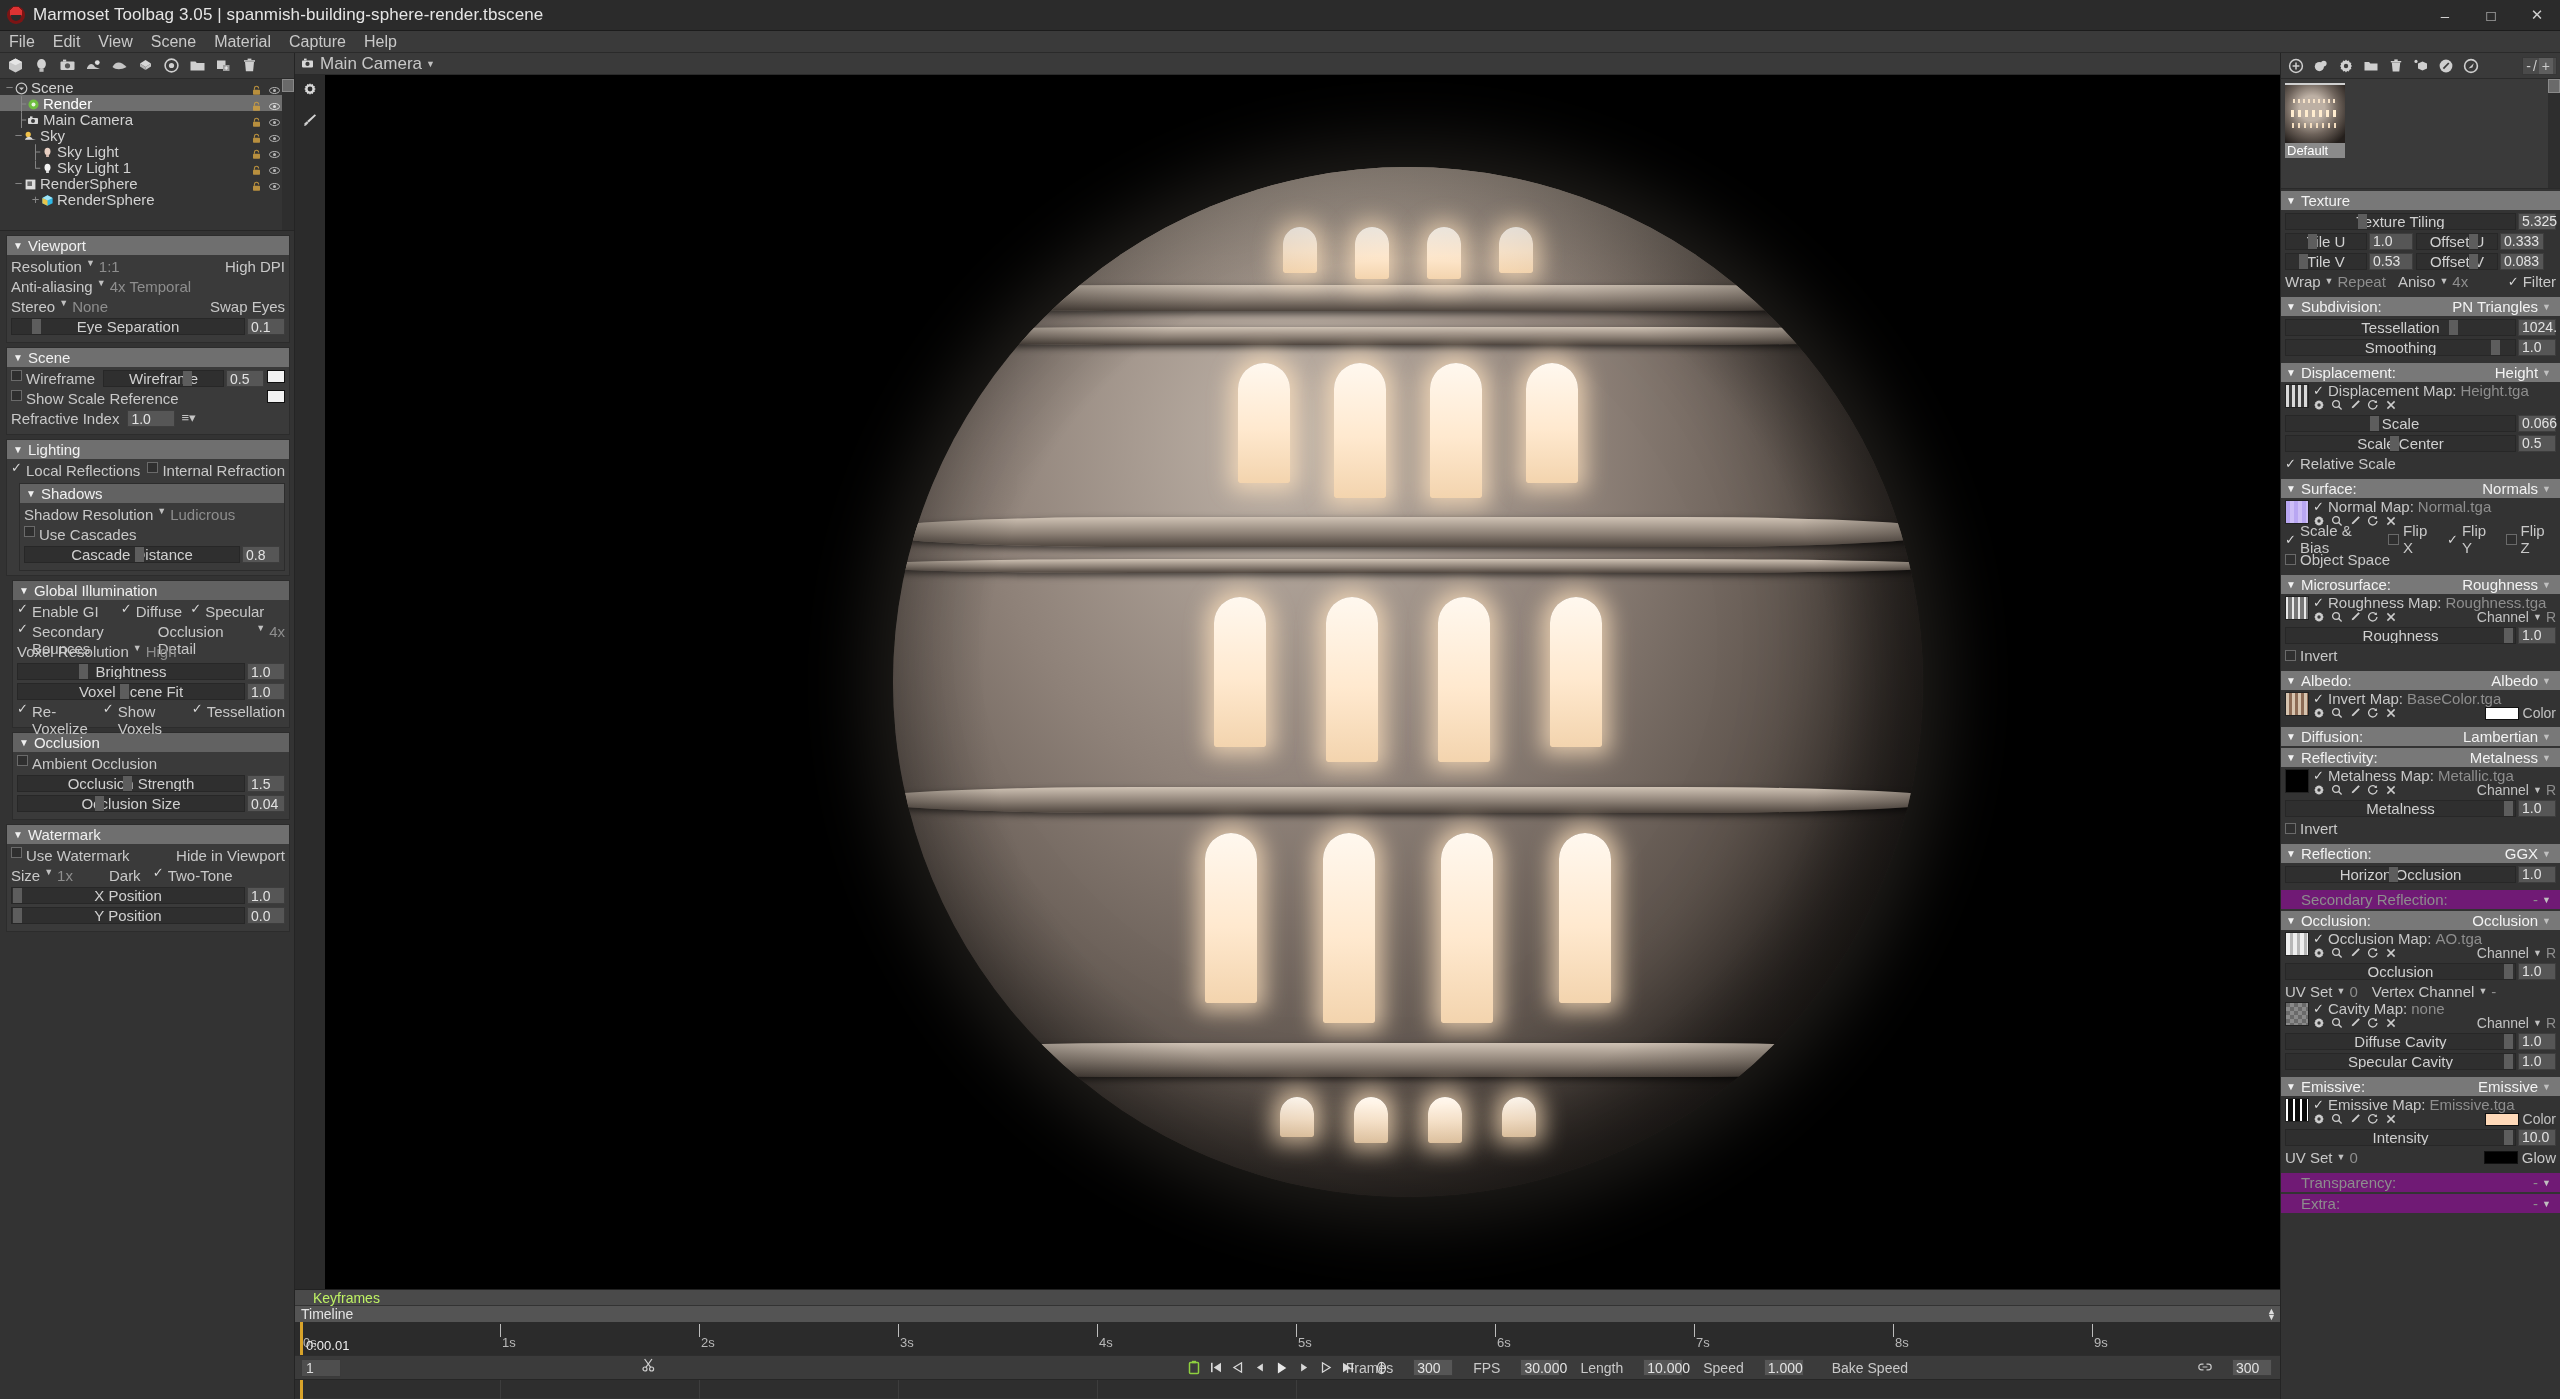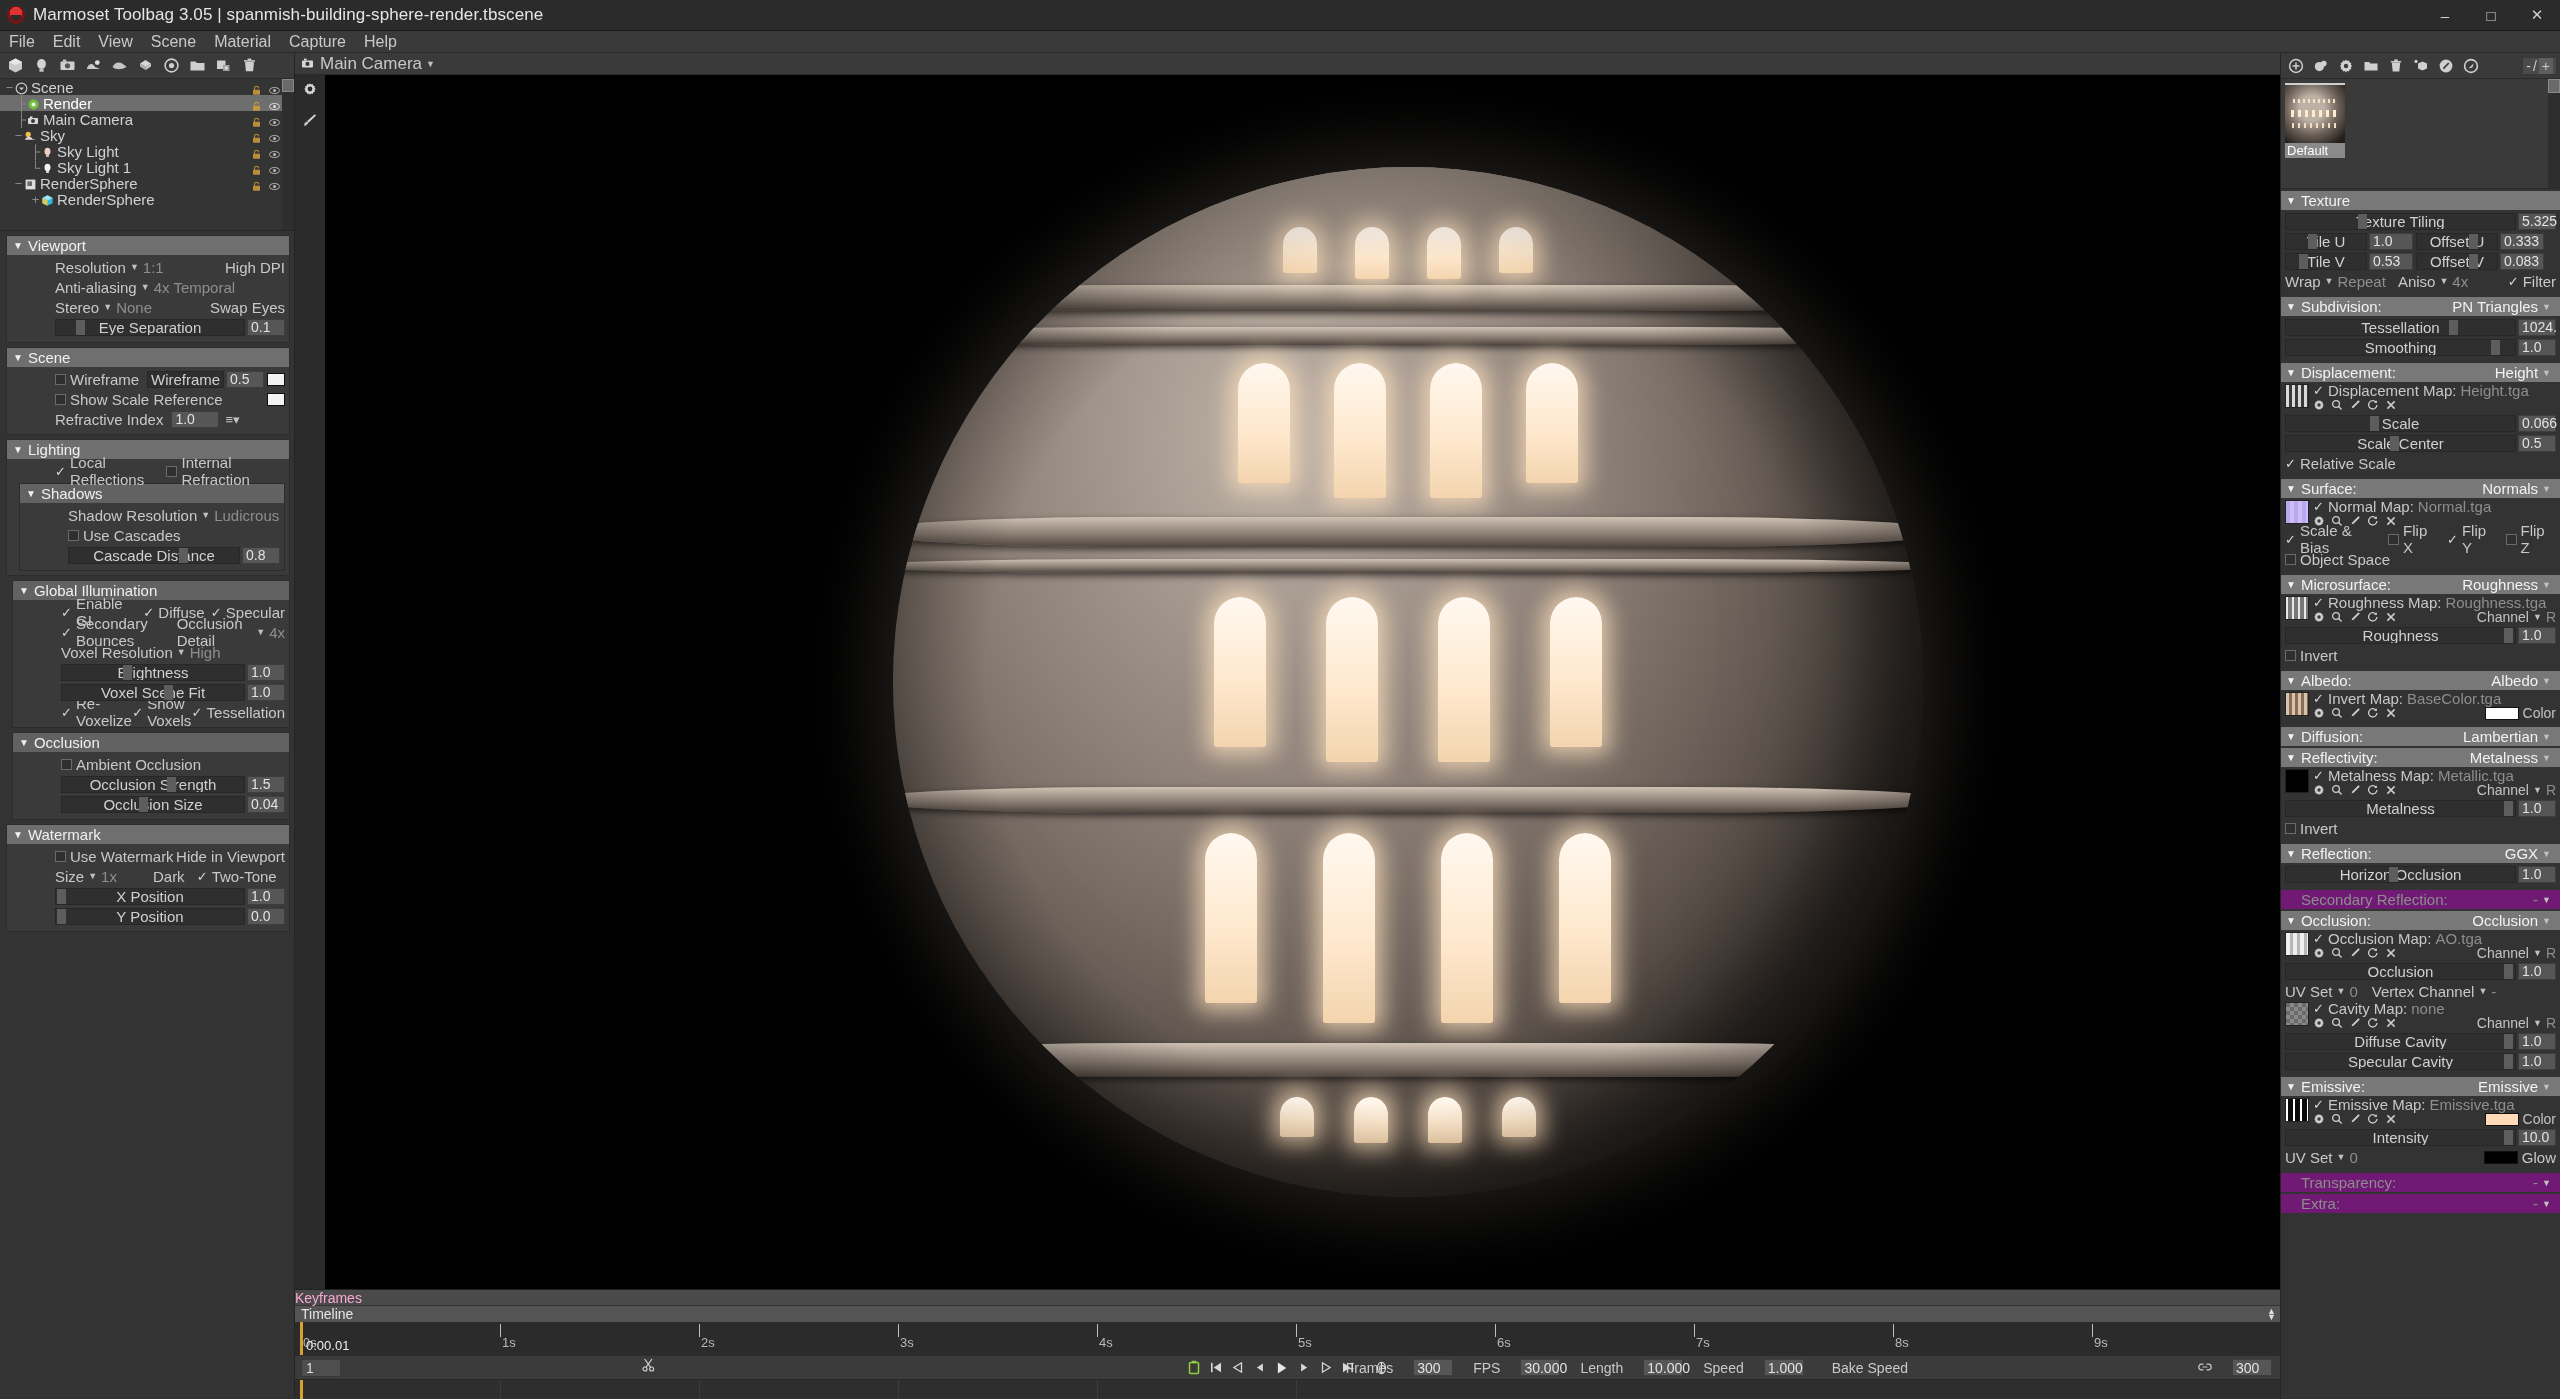--- a/index.html
+++ b/index.html
@@ -55,21 +55,21 @@
   .st-scroll .thumb{width:12px;height:13px;background:#6a6a6a;border:1px solid #888;}
 
   
   .panelwrap{flex:1 1 auto;overflow:hidden;background:#333;padding:0 0 0 0;}
   .pnl{margin:4px 4px 0 6px;background:#3a3a3a;border:1px solid #2c2c2c;}
   .pnl-hd{height:19px;background:#6f6f6f;color:#f0f0f0;font-size:15px;
           display:flex;align-items:center;padding-left:6px;}
   .pnl-hd.sub{background:#626262;}
   .pnl-hd .caret{margin-right:5px;font-size:10px;}
   .pnl-body{padding:3px 4px 4px 4px;}
-  .row{display:flex;align-items:center;height:18px;margin-bottom:2px;font-size:15px;margin-left:44px;}
+  .row{display:flex;align-items:flex-start;height:18px;margin-bottom:2px;font-size:15px;}
   .lab{color:#c8c8c8;}
   .dim{color:#8e8e8e;}
   .ddcaret{color:#c0c0c0;font-size:9px;margin:0 4px;}
   .spacer{flex:1 1 auto;}
 
   
   .slider{position:relative;height:17px;background:#2f2f2f;border:1px solid #272727;
           display:flex;align-items:center;justify-content:center;color:#d0d0d0;
           font-size:15px;flex:1 1 auto;overflow:hidden;}
   .slider .knob{position:absolute;top:0;height:100%;width:9px;background:#5d5d5d;}
@@ -116,21 +116,21 @@
        background:radial-gradient(circle at 50% 50%,
          rgba(0,0,0,0) 58%, rgba(0,0,0,.35) 78%, rgba(0,0,0,.88) 100%);}
   .glow{position:absolute;left:50%;top:50%;transform:translate(-50%,-50%);
         width:1120px;height:1120px;border-radius:50%;
         background:radial-gradient(circle,rgba(255,224,190,.17) 42%,rgba(0,0,0,0) 66%);}
 
   
   .tl{height:110px;background:#333;border-top:1px solid #222;flex:0 0 auto;
       display:flex;flex-direction:column;}
   .tl-hd{height:16px;background:#4a4a4a;display:flex;align-items:center;
-         padding-left:0;font-size:14px;color:#f9a8d4;border-bottom:1px solid #333;}
+         padding-left:18px;font-size:14px;color:#bef264;border-bottom:1px solid #333;}
   .tl-hd2{height:16px;background:#545454;display:flex;align-items:center;
           padding-left:6px;font-size:14px;color:#e4e4e4;position:relative;}
   .tl-hd2 .arrows{position:absolute;right:4px;display:flex;flex-direction:column;
                   line-height:6px;font-size:9px;color:#ddd;}
   .ruler{height:33px;background:#2b2b2b;position:relative;overflow:hidden;}
   .sectick{position:absolute;top:2px;width:1px;height:12px;background:#bdbdbd;}
   .seclabel{position:absolute;top:13px;font-size:13px;color:#b8b8b8;padding-left:2px;}
   .playhead{position:absolute;top:0;width:3px;height:33px;background:#d8a32a;}
   .phtime{position:absolute;top:16px;font-size:13px;color:#eee;padding-left:4px;}
   .tl-ctl{height:24px;background:#3b3b3b;display:flex;align-items:center;

